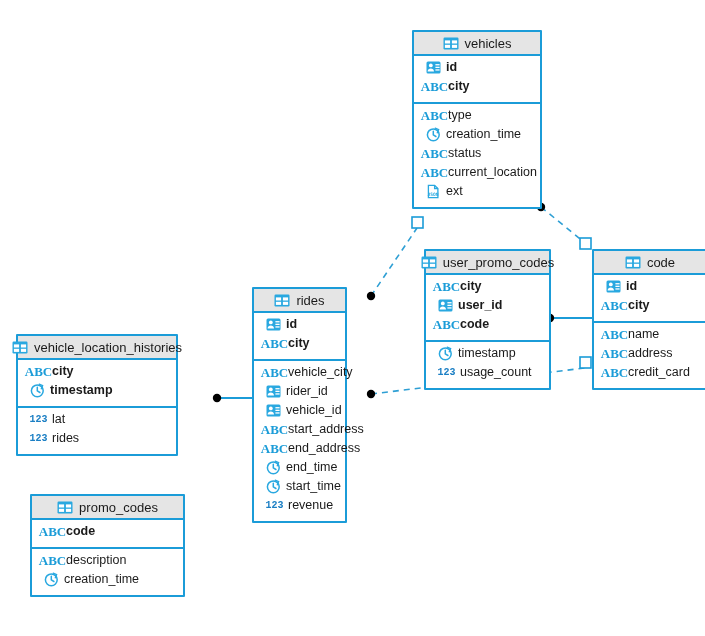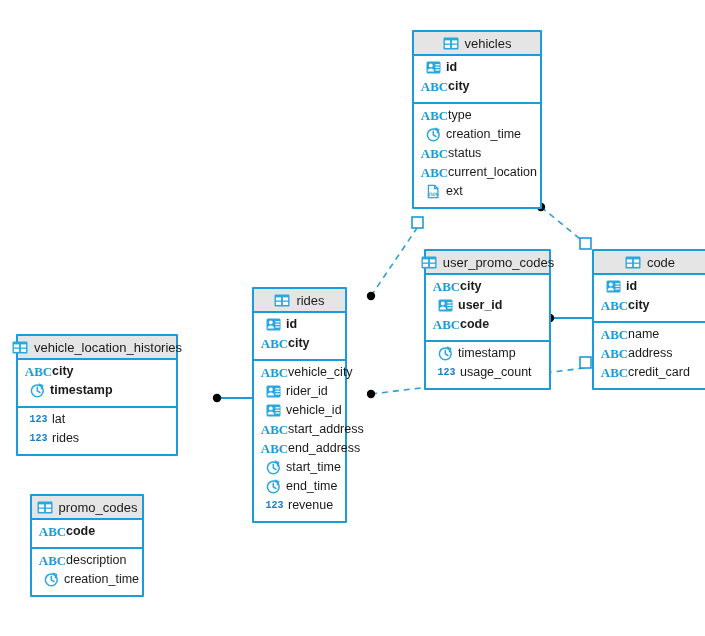--- a/index.html
+++ b/index.html
@@ -358,31 +358,31 @@
             <span>end_address</span>
           </div>
           <div class="field">
             <span class="ic">
               <svg width="15" height="15" viewBox="0 0 15 15">
                 <circle cx="7.3" cy="7.8" r="5.9" fill="#ffffff" stroke="#29a8e0" stroke-width="1.5"></circle>
                 <path d="M7.3 4.2v3.7l2.6 1.6" fill="none" stroke="#29a8e0" stroke-width="1.5" stroke-linecap="round"></path>
                 <path d="M9.2 1.2l3.4 1.4-1.3 3.2" fill="none" stroke="#29a8e0" stroke-width="1.4" stroke-linecap="round"></path>
               </svg>
             </span>
+            <span>end_time</span>
+          </div>
+          <div class="field">
+            <span class="ic">
+              <svg width="15" height="15" viewBox="0 0 15 15">
+                <circle cx="7.3" cy="7.8" r="5.9" fill="#ffffff" stroke="#29a8e0" stroke-width="1.5"></circle>
+                <path d="M7.3 4.2v3.7l2.6 1.6" fill="none" stroke="#29a8e0" stroke-width="1.5" stroke-linecap="round"></path>
+                <path d="M9.2 1.2l3.4 1.4-1.3 3.2" fill="none" stroke="#29a8e0" stroke-width="1.4" stroke-linecap="round"></path>
+              </svg>
+            </span>
             <span>start_time</span>
-          </div>
-          <div class="field">
-            <span class="ic">
-              <svg width="15" height="15" viewBox="0 0 15 15">
-                <circle cx="7.3" cy="7.8" r="5.9" fill="#ffffff" stroke="#29a8e0" stroke-width="1.5"></circle>
-                <path d="M7.3 4.2v3.7l2.6 1.6" fill="none" stroke="#29a8e0" stroke-width="1.5" stroke-linecap="round"></path>
-                <path d="M9.2 1.2l3.4 1.4-1.3 3.2" fill="none" stroke="#29a8e0" stroke-width="1.4" stroke-linecap="round"></path>
-              </svg>
-            </span>
-            <span>end_time</span>
           </div>
           <div class="field">
             <span class="ic ic-123" style="width: 17px;">123</span>
             <span>revenue</span>
           </div>
         </div>
       </div>
       <div class="entity" style="left: 16px; top: 334px; width: 162px;">
         <div class="ent-header">
           <span class="ic" style="width: 16px;">
@@ -416,21 +416,21 @@
           <div class="field">
             <span class="ic ic-123" style="width: 17px;">123</span>
             <span>lat</span>
           </div>
           <div class="field">
             <span class="ic ic-123" style="width: 17px;">123</span>
             <span>rides</span>
           </div>
         </div>
       </div>
-      <div class="entity" style="left: 30px; top: 494px; width: 114px;">
+      <div class="entity" style="left: 30px; top: 494px; width: 155px;">
         <div class="ent-header">
           <span class="ic" style="width: 16px;">
             <svg width="16" height="13" viewBox="0 0 16 13">
               <rect x="0.5" y="0.5" width="15" height="12" rx="1.2" fill="#29a8e0"></rect>
               <rect x="1.9" y="3.4" width="5.2" height="3.1" fill="#ffffff"></rect>
               <rect x="8.9" y="3.4" width="5.2" height="3.1" fill="#ffffff"></rect>
               <rect x="1.9" y="7.8" width="5.2" height="3.1" fill="#ffffff"></rect>
               <rect x="8.9" y="7.8" width="5.2" height="3.1" fill="#ffffff"></rect>
             </svg>
           </span>

